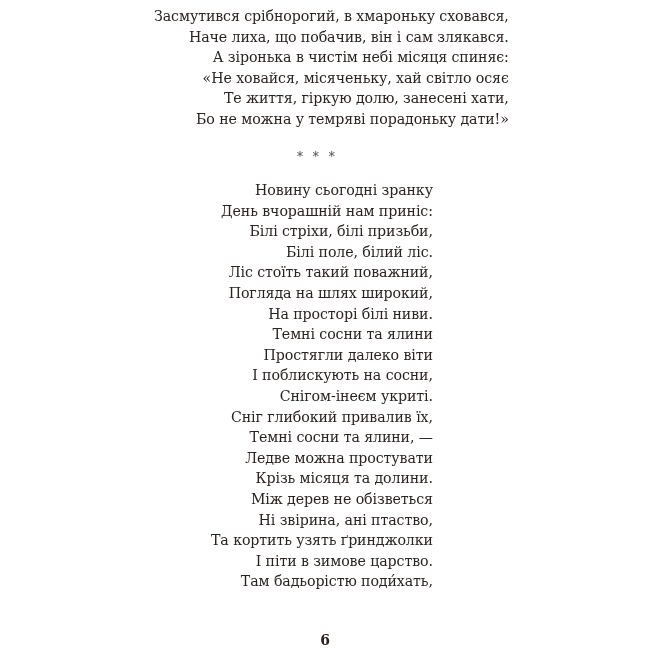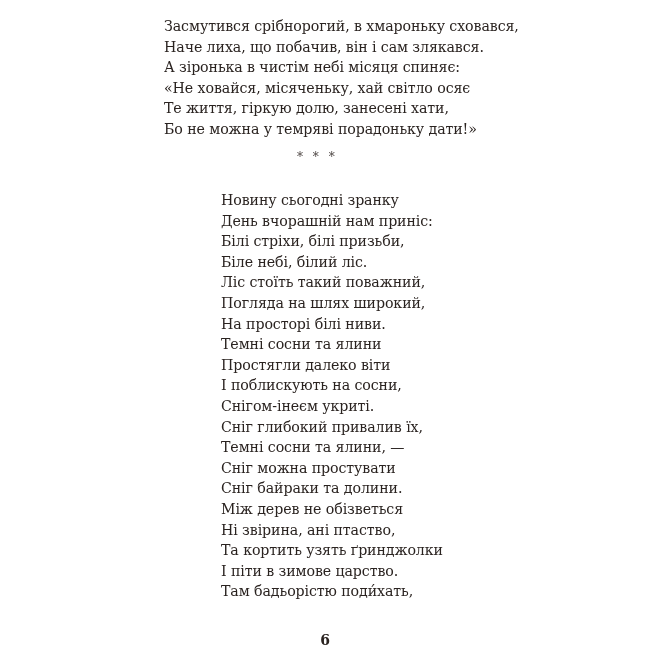--- a/index.html
+++ b/index.html
@@ -1,19 +1,19 @@
 <!DOCTYPE html>
 <html><head>
   <meta charset="utf-8">
   <style>
     html, body { margin: 0; padding: 0; background: #ffffff; }
     body { width: 650px; height: 650px; position: relative; overflow: hidden;
            font-family: "DejaVu Serif", "Liberation Serif", serif; color: #2a2320; }
     .page { position: absolute; left: 0; top: 0; width: 650px; height: 650px; }
-    .stanza { position: absolute; margin: 14px; padding: 0; }
+    .stanza { position: absolute; margin: 4px; padding: 0; text-align: right; }
     .line { display: block; font-size: 14.2px; line-height: 20.6px; white-space: nowrap; letter-spacing: -0.1px; }
     #stanza-1 { left: 150px; top: 2px; }
     #stanza-2 { left: 207px; top: 176px; }
     .sep { position: absolute; left: 297px; top: 150px; font-size: 12px; letter-spacing: 3px; color: #4a4340; }
     .pagenum { position: absolute; left: 0; width: 650px; top: 632px; text-align: center; font-size: 14px; font-weight: bold; color: #2a2320; }
   </style>
 </head>
 <body>
 
 <div class="page">
@@ -25,32 +25,32 @@
     <span class="line">Те життя, гіркую долю, занесені хати,</span>
     <span class="line">Бо не можна у темряві порадоньку дати!»</span>
   </div>
 
   <div class="sep">* * *</div>
 
   <div class="stanza" id="stanza-2">
     <span class="line">Новину сьогодні зранку</span>
     <span class="line">День вчорашній нам приніс:</span>
     <span class="line">Білі стріхи, білі призьби,</span>
-    <span class="line">Біле небі, білий ліс.</span>
+    <span class="line">Білі поле, білий ліс.</span>
     <span class="line">Ліс стоїть такий поважний,</span>
     <span class="line">Погляда на шлях широкий,</span>
     <span class="line">На просторі білі ниви.</span>
     <span class="line">Темні сосни та ялини</span>
     <span class="line">Простягли далеко віти</span>
     <span class="line">І поблискують на сосни,</span>
     <span class="line">Снігом-інеєм укриті.</span>
     <span class="line">Сніг глибокий привалив їх,</span>
     <span class="line">Темні сосни та ялини, —</span>
-    <span class="line">Сніг можна простувати</span>
-    <span class="line">Сніг байраки та долини.</span>
+    <span class="line">Ледве можна простувати</span>
+    <span class="line">Крізь місяця та долини.</span>
     <span class="line">Між дерев не обізветься</span>
     <span class="line">Ні звірина, ані птаство,</span>
     <span class="line">Та кортить узять ґринджолки</span>
     <span class="line">І піти в зимове царство.</span>
     <span class="line">Там бадьорістю поди́хать,</span>
   </div>
 
   <div class="pagenum">6</div>
 </div>
 

